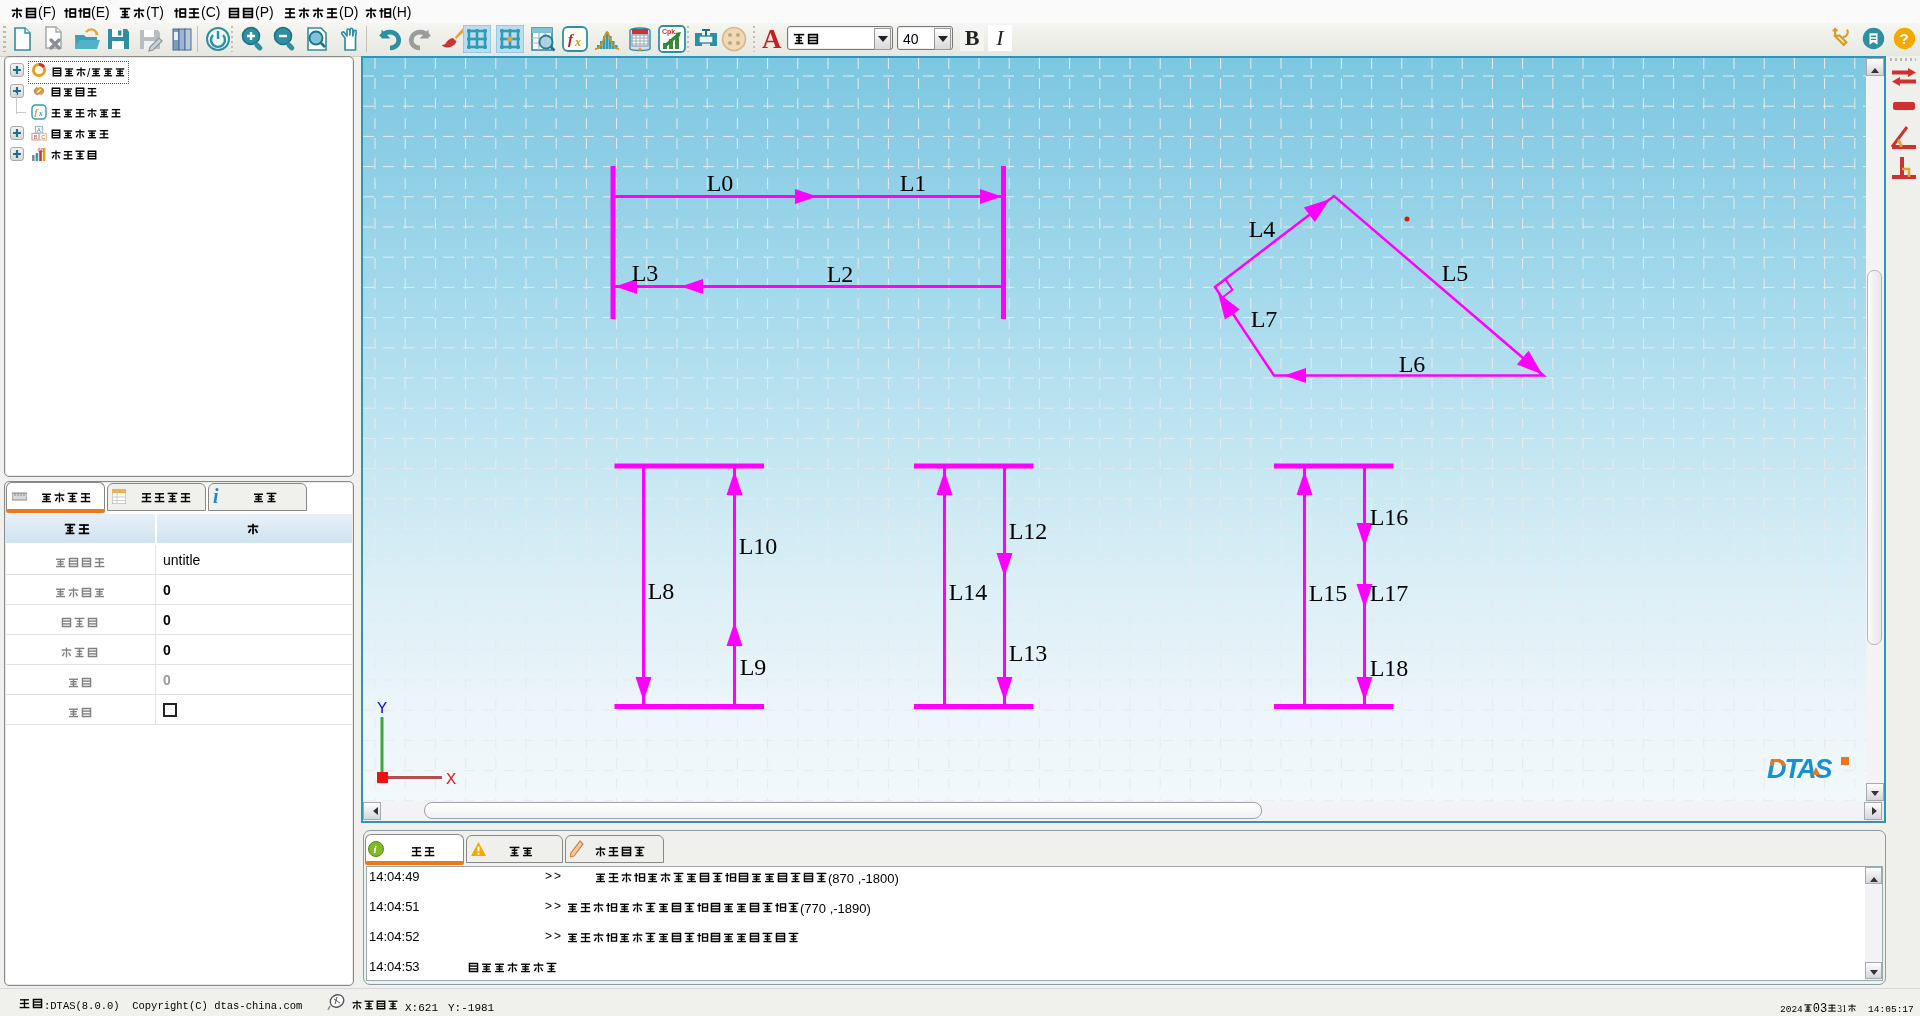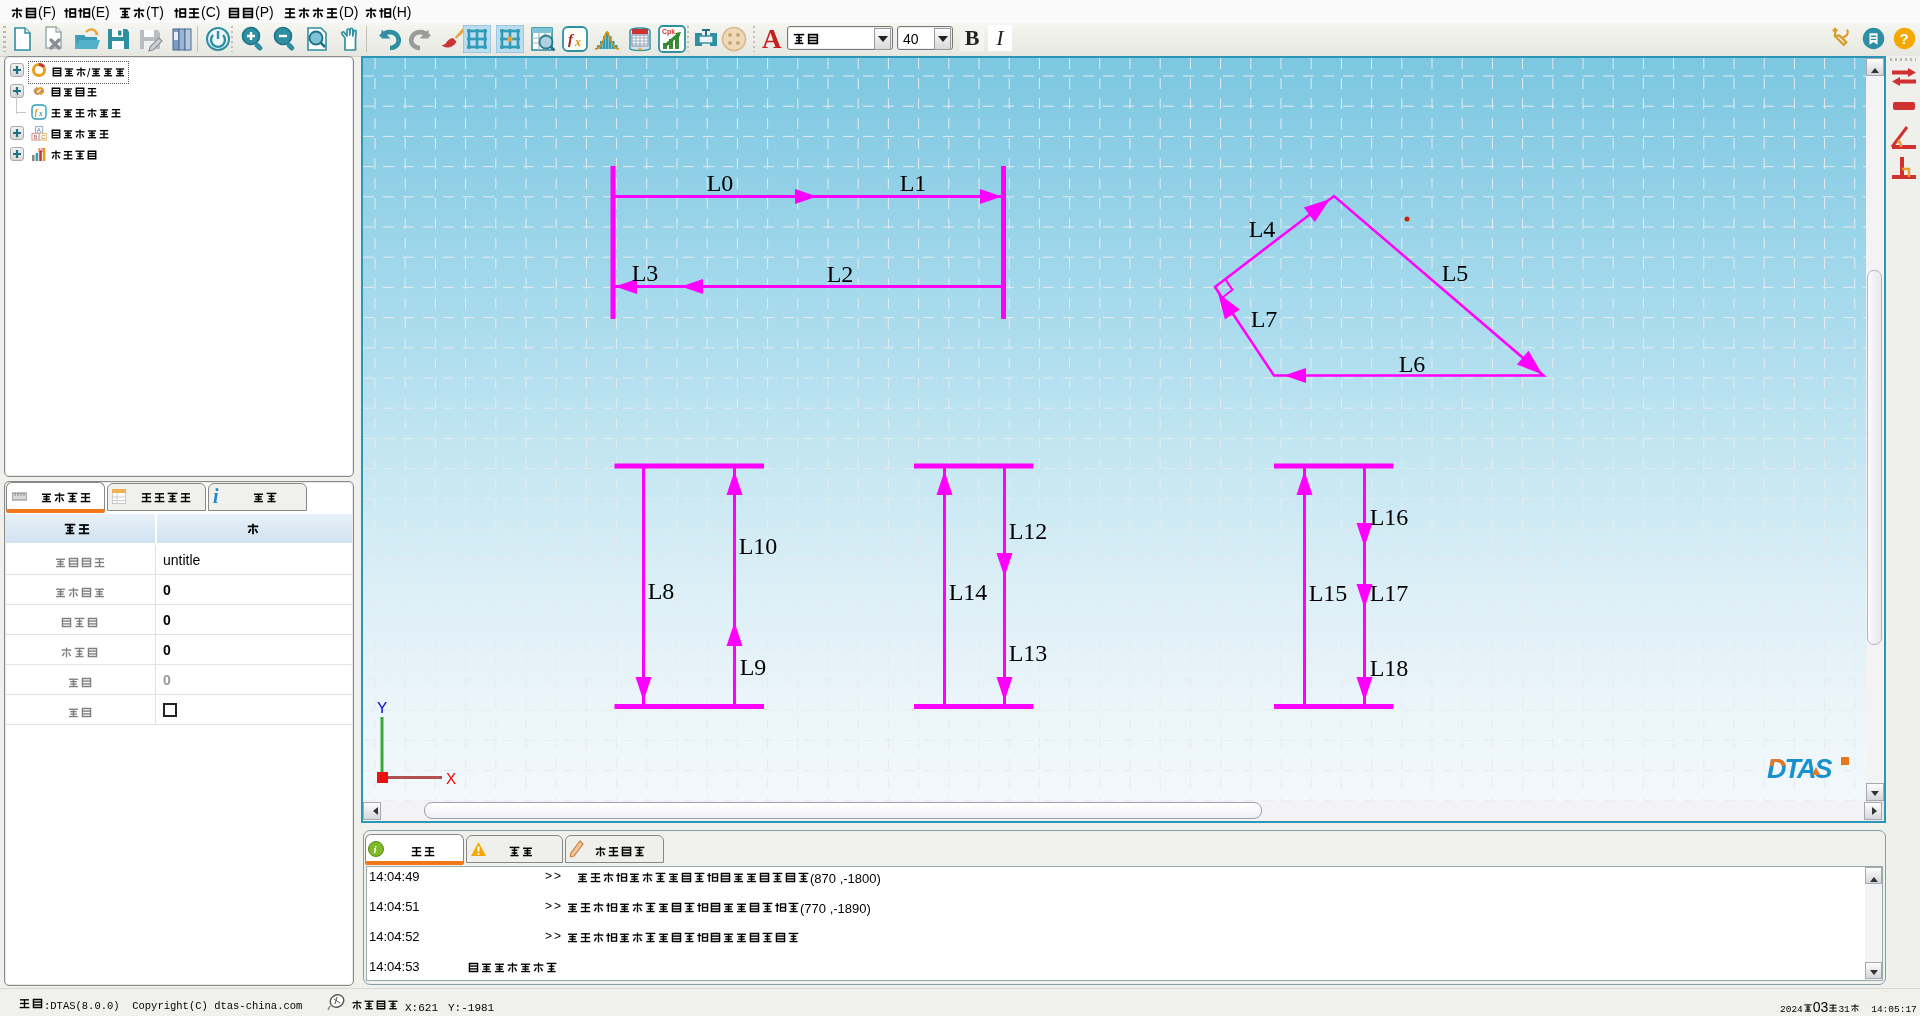--- a/index.html
+++ b/index.html
@@ -831,21 +831,21 @@
     </svg><svg style="display:inline-block;vertical-align:-0.08em" width="13.0" height="13.0" viewBox="0 0 16 16" fill="none" stroke="#000" stroke-width="1.80">
       <path d="M2 3H14"></path>
       <path d="M8 3V13"></path>
       <path d="M3 13H13"></path>
       <path d="M4.5 6.5H11.5"></path>
       <path d="M4.5 9.8H11.5"></path>
     </svg></div>
 <div class="ab" style="left:366px;top:866px;width:1517px;height:115px;background:#fff;border:1px solid #9aa;"></div>
 <div class="ab tt" style="left:369px;top:869px">14:04:49</div>
 <div class="ab" style="left:545px;top:869px;font-size:12px;letter-spacing:2px">&gt;&gt;</div>
-<div class="ab" style="left:576px;top:869px;white-space:nowrap"><svg style="display:inline-block;vertical-align:-0.08em" width="13.0" height="13.0" viewBox="0 0 16 16" fill="none" stroke="#000" stroke-width="1.70">
+<div class="ab" style="left:594px;top:869px;white-space:nowrap"><svg style="display:inline-block;vertical-align:-0.08em" width="13.0" height="13.0" viewBox="0 0 16 16" fill="none" stroke="#000" stroke-width="1.70">
       <path d="M2.5 4H13.5"></path>
       <path d="M4 7H12"></path>
       <path d="M4 10H12"></path>
       <path d="M2.5 13H13.5"></path>
       <path d="M8 4V13"></path>
     </svg><svg style="display:inline-block;vertical-align:-0.08em" width="13.0" height="13.0" viewBox="0 0 16 16" fill="none" stroke="#000" stroke-width="1.70">
       <path d="M2.5 3.5H13.5"></path>
       <path d="M2.5 8H13.5"></path>
       <path d="M2 13H14"></path>
       <path d="M8 2.5V13"></path>
@@ -1217,22 +1217,22 @@
       <path d="M4.5 9.8H11.5"></path>
     </svg></div>
 <div class="ab" style="left:405px;top:997px;"><span style="font-family:'Liberation Mono',monospace;font-size:11px;color:#000">X:621</span></div>
 <div class="ab" style="left:448px;top:997px;"><span style="font-family:'Liberation Mono',monospace;font-size:11px;color:#000">Y:-1981</span></div>
 <div class="ab" style="left:1780px;top:998px;white-space:nowrap"><span style="font-family:'Liberation Mono',monospace;font-size:9.5px;color:#000">2024</span><svg style="display:inline-block;vertical-align:-0.08em" width="10.0" height="10.0" viewBox="0 0 16 16" fill="none" stroke="#000" stroke-width="1.60">
       <path d="M2 3H14"></path>
       <path d="M8 3V13"></path>
       <path d="M3 13H13"></path>
       <path d="M4.5 6.5H11.5"></path>
       <path d="M4.5 9.8H11.5"></path>
-    </svg><span style="font-family:Liberation Sans, sans-serif;font-size:14px;color:#000">03</span><svg style="display:inline-block;vertical-align:-0.08em" width="10.0" height="10.0" viewBox="0 0 16 16" fill="none" stroke="#000" stroke-width="1.60">
-      <path d="M2.5 3.5H13.5"></path>
-      <path d="M2.5 8H13.5"></path>
-      <path d="M2 13H14"></path>
-      <path d="M8 2.5V13"></path>
-    </svg><span style="font-family:Liberation Mono, monospace;font-size:9.5px;color:#000">31</span><svg style="display:inline-block;vertical-align:-0.08em" width="10.0" height="10.0" viewBox="0 0 16 16" fill="none" stroke="#000" stroke-width="1.60">
+    </svg><span style="font-family:Liberation Mono, monospace;font-size:12px;color:#000">03</span><svg style="display:inline-block;vertical-align:-0.08em" width="10.0" height="10.0" viewBox="0 0 16 16" fill="none" stroke="#000" stroke-width="1.60">
+      <path d="M2.5 3.5H13.5"></path>
+      <path d="M2.5 8H13.5"></path>
+      <path d="M2 13H14"></path>
+      <path d="M8 2.5V13"></path>
+    </svg><span style="font-family:Liberation Serif, serif;font-size:9.5px;color:#000">31</span><svg style="display:inline-block;vertical-align:-0.08em" width="10.0" height="10.0" viewBox="0 0 16 16" fill="none" stroke="#000" stroke-width="1.60">
       <path d="M8 2V14"></path>
       <path d="M2 5H14"></path>
       <path d="M5.5 8L3 12.5"></path>
       <path d="M10.5 8L13 12.5"></path>
     </svg><span style="font-family:'Liberation Mono',monospace;font-size:9.5px;color:#000">&nbsp;&nbsp;14:05:17</span></div>
 </body></html>

